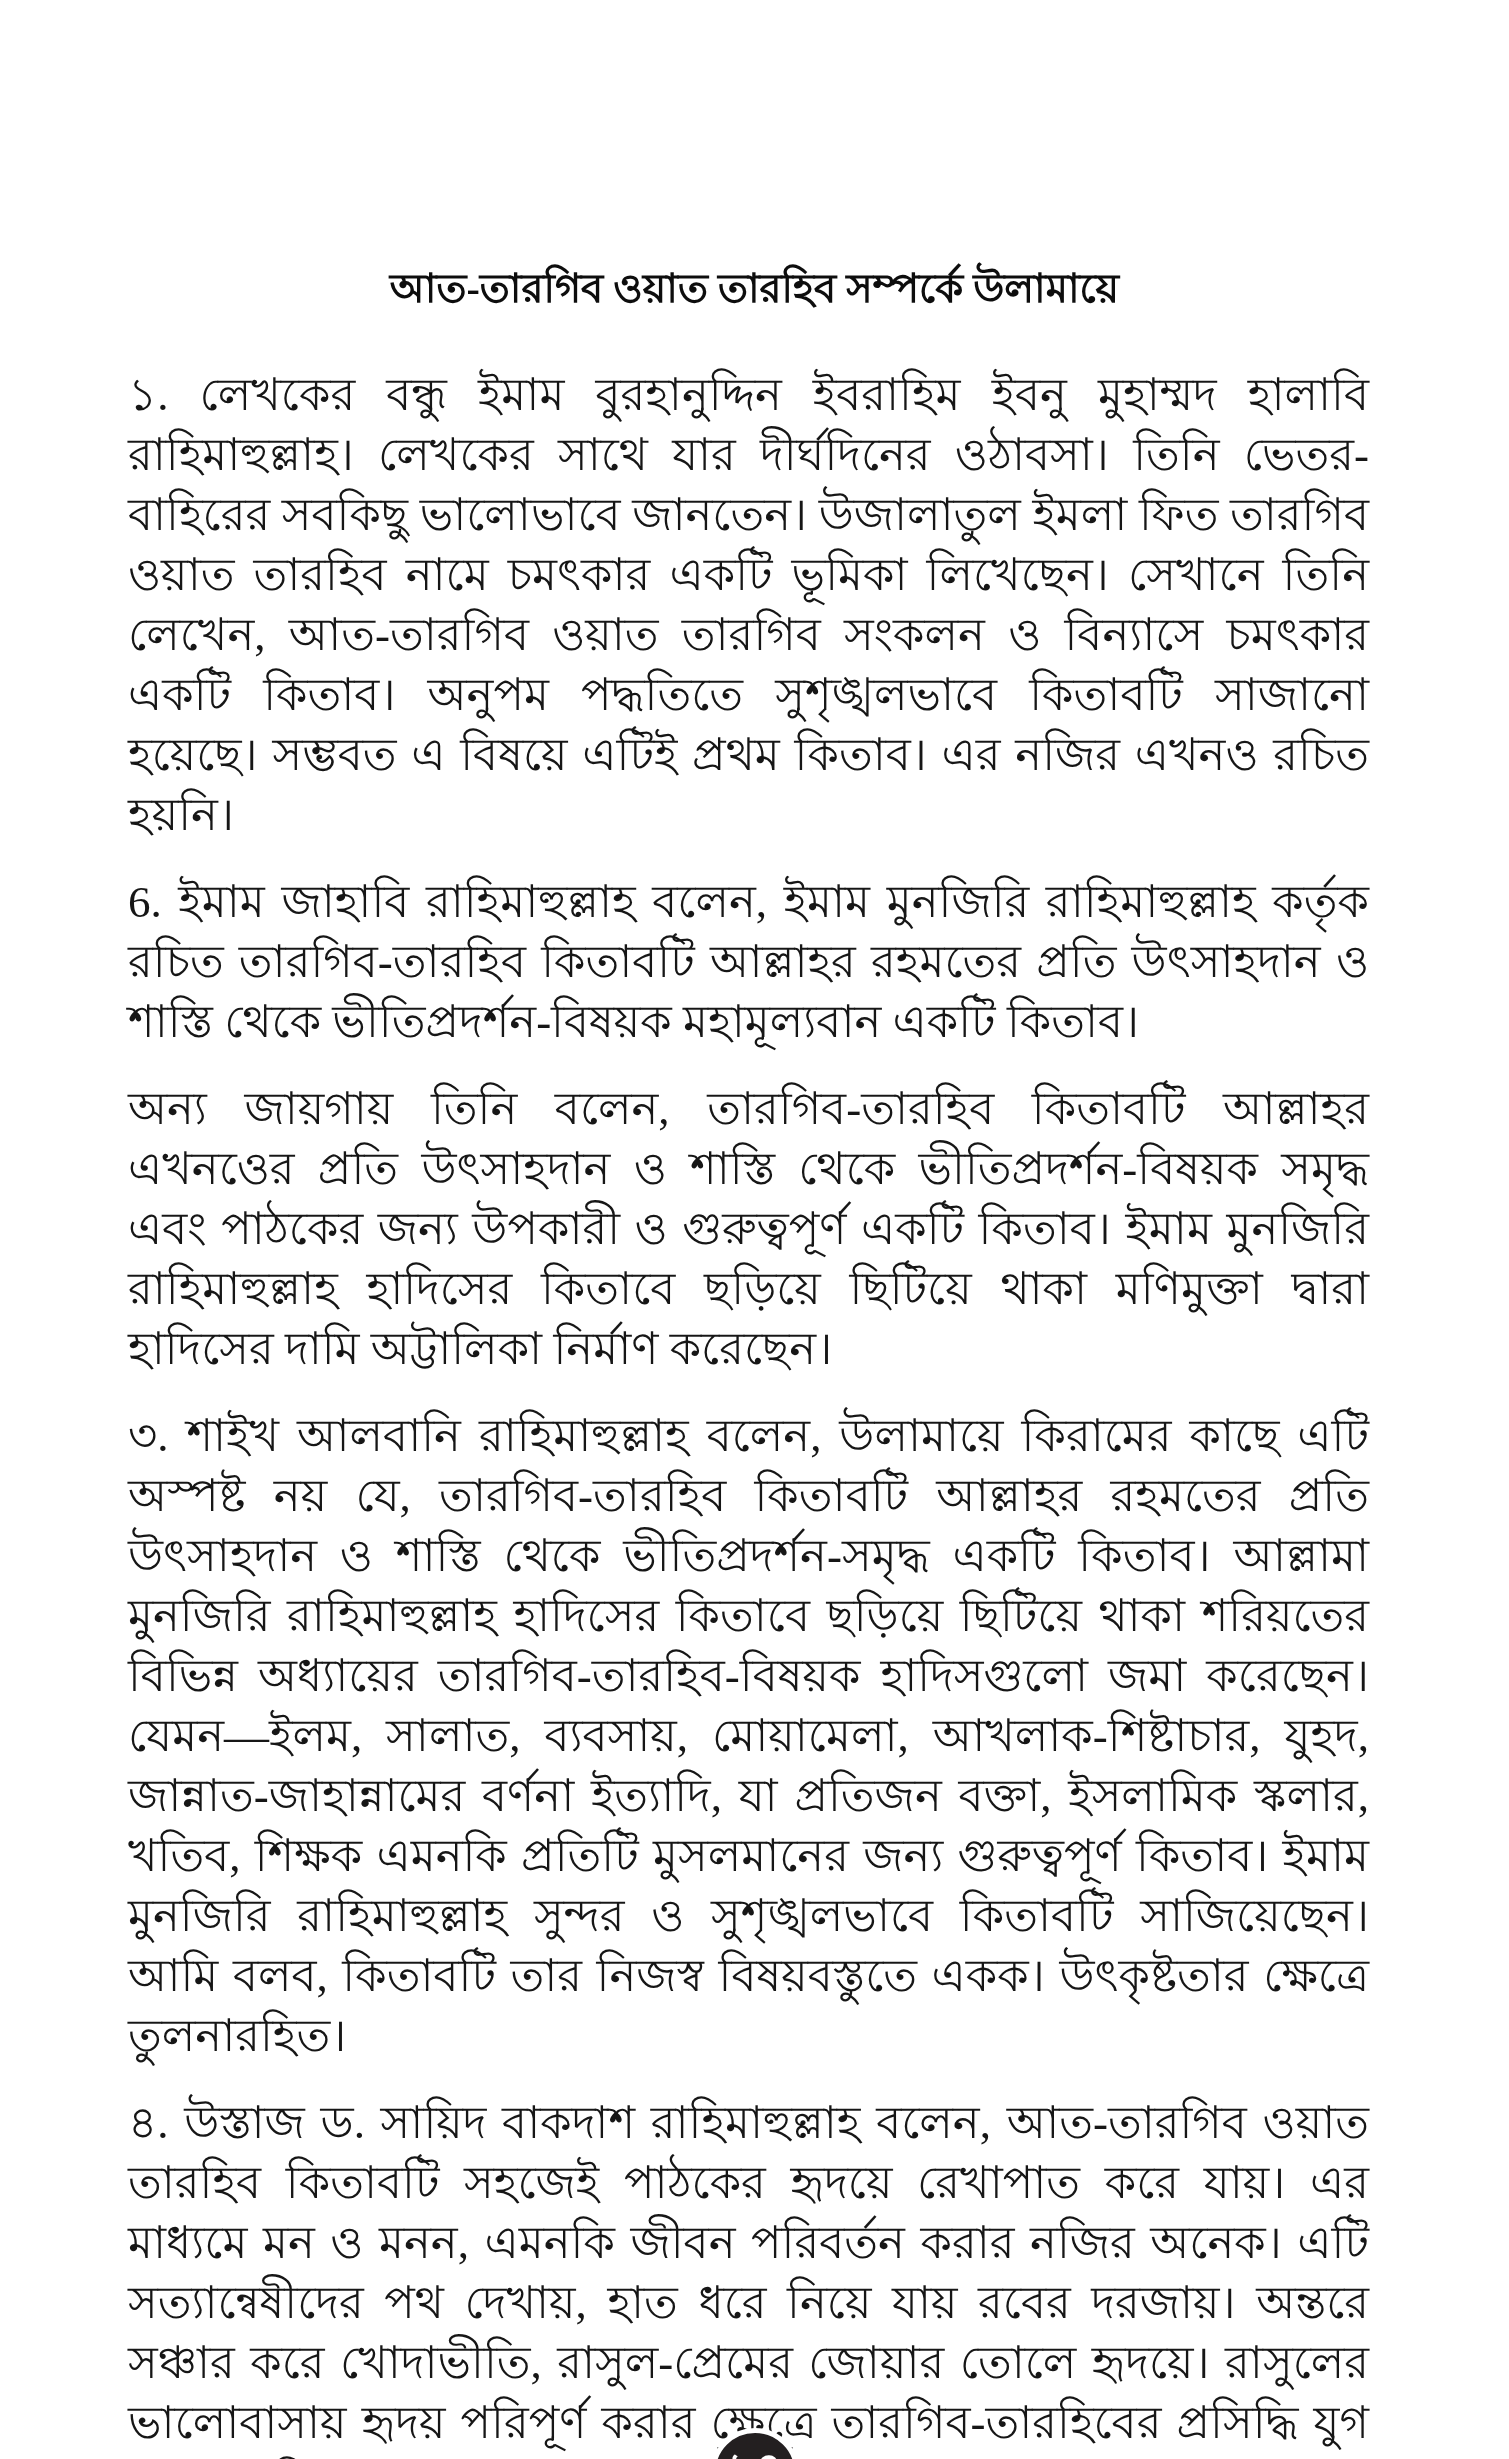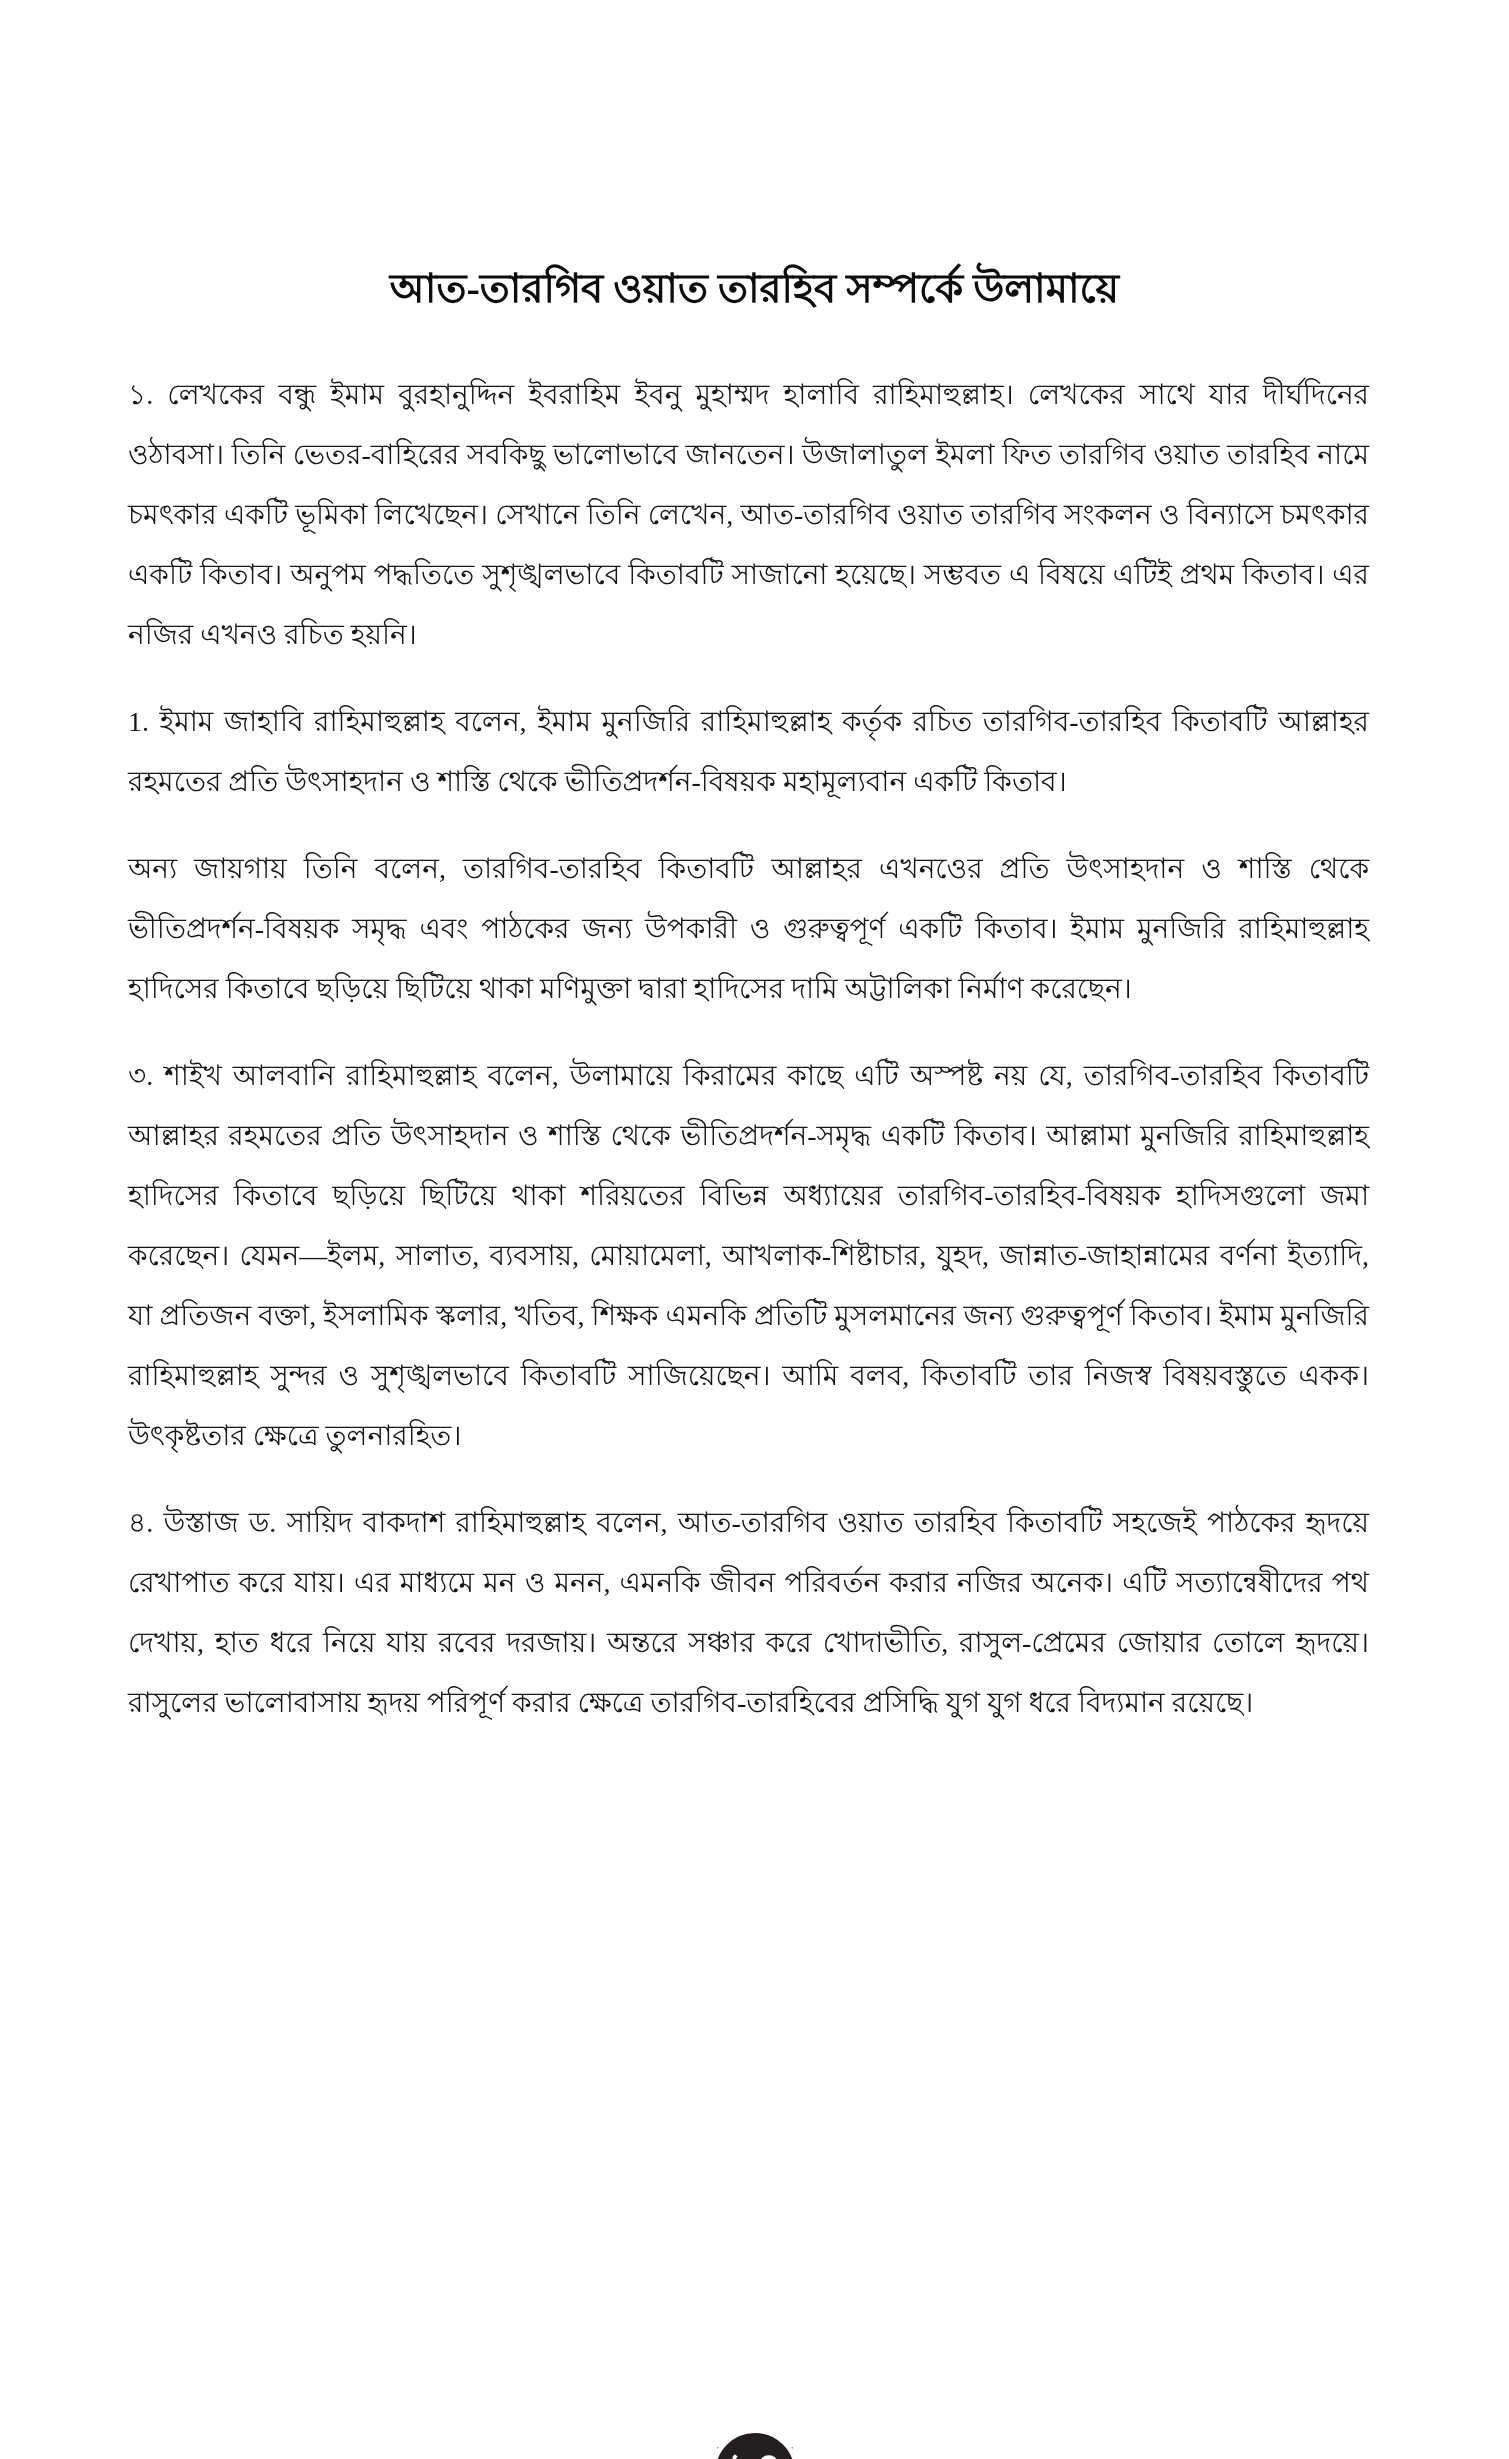--- a/index.html
+++ b/index.html
@@ -28,21 +28,21 @@
     font-weight: 700;
     color: #0d0d0d;
     letter-spacing: 0;
   }
   h1.page-title span { display: block; }
   .body-text {
     padding: 23px 140px 0 128px;
   }
   .body-text p {
     margin: 0 0 27px 0;
-    font-size: 28px;
+    font-size: 45px;
     line-height: 60px;
     text-align: justify;
     color: #161616;
   }
   .footer-ribbon {
     position: absolute;
     left: 50%;
     transform: translateX(-50%);
     bottom: 0;
     width: 75px;
@@ -77,21 +77,21 @@
 <body>
 
 <div class="page">
 
   <h1 class="page-title">
     <span>আত-তারগিব ওয়াত তারহিব সম্পর্কে উলামায়ে</span>
   </h1>
 
   <section class="body-text">
     <p>১. লেখকের বন্ধু ইমাম বুরহানুদ্দিন ইবরাহিম ইবনু মুহাম্মদ হালাবি রাহিমাহুল্লাহ। লেখকের সাথে যার দীর্ঘদিনের ওঠাবসা। তিনি ভেতর-বাহিরের সবকিছু ভালোভাবে জানতেন। উজালাতুল ইমলা ফিত তারগিব ওয়াত তারহিব নামে চমৎকার একটি ভূমিকা লিখেছেন। সেখানে তিনি লেখেন, আত-তারগিব ওয়াত তারগিব সংকলন ও বিন্যাসে চমৎকার একটি কিতাব। অনুপম পদ্ধতিতে সুশৃঙ্খলভাবে কিতাবটি সাজানো হয়েছে। সম্ভবত এ বিষয়ে এটিই প্রথম কিতাব। এর নজির এখনও রচিত হয়নি।</p>
-    <p>1. ইমাম জাহাবি রাহিমাহুল্লাহ বলেন, ইমাম মুনজিরি রাহিমাহুল্লাহ কর্তৃক রচিত তারগিব-তারহিব কিতাবটি আল্লাহর রহমতের প্রতি উৎসাহদান ও শাস্তি থেকে ভীতিপ্রদর্শন-বিষয়ক মহামূল্যবান একটি কিতাব।</p>
+    <p>6. ইমাম জাহাবি রাহিমাহুল্লাহ বলেন, ইমাম মুনজিরি রাহিমাহুল্লাহ কর্তৃক রচিত তারগিব-তারহিব কিতাবটি আল্লাহর রহমতের প্রতি উৎসাহদান ও শাস্তি থেকে ভীতিপ্রদর্শন-বিষয়ক মহামূল্যবান একটি কিতাব।</p>
     <p>অন্য জায়গায় তিনি বলেন, তারগিব-তারহিব কিতাবটি আল্লাহর এখনওের প্রতি উৎসাহদান ও শাস্তি থেকে ভীতিপ্রদর্শন-বিষয়ক সমৃদ্ধ এবং পাঠকের জন্য উপকারী ও গুরুত্বপূর্ণ একটি কিতাব। ইমাম মুনজিরি রাহিমাহুল্লাহ হাদিসের কিতাবে ছড়িয়ে ছিটিয়ে থাকা মণিমুক্তা দ্বারা হাদিসের দামি অট্টালিকা নির্মাণ করেছেন।</p>
     <p>৩. শাইখ আলবানি রাহিমাহুল্লাহ বলেন,  উলামায়ে কিরামের কাছে এটি অস্পষ্ট নয় যে, তারগিব-তারহিব কিতাবটি আল্লাহর রহমতের প্রতি উৎসাহদান ও শাস্তি থেকে ভীতিপ্রদর্শন-সমৃদ্ধ একটি কিতাব। আল্লামা মুনজিরি রাহিমাহুল্লাহ হাদিসের কিতাবে ছড়িয়ে ছিটিয়ে থাকা শরিয়তের বিভিন্ন অধ্যায়ের তারগিব-তারহিব-বিষয়ক হাদিসগুলো জমা করেছেন। যেমন—ইলম, সালাত, ব্যবসায়, মোয়ামেলা, আখলাক-শিষ্টাচার, যুহদ, জান্নাত-জাহান্নামের বর্ণনা ইত্যাদি, যা প্রতিজন বক্তা, ইসলামিক স্কলার, খতিব, শিক্ষক এমনকি প্রতিটি মুসলমানের জন্য গুরুত্বপূর্ণ কিতাব। ইমাম মুনজিরি রাহিমাহুল্লাহ সুন্দর ও সুশৃঙ্খলভাবে কিতাবটি সাজিয়েছেন। আমি বলব, কিতাবটি তার নিজস্ব বিষয়বস্তুতে একক। উৎকৃষ্টতার ক্ষেত্রে তুলনারহিত।</p>
     <p>৪. উস্তাজ ড. সায়িদ বাকদাশ রাহিমাহুল্লাহ বলেন, আত-তারগিব ওয়াত তারহিব কিতাবটি সহজেই পাঠকের হৃদয়ে রেখাপাত করে যায়। এর মাধ্যমে মন ও মনন, এমনকি জীবন পরিবর্তন করার নজির অনেক। এটি সত্যান্বেষীদের পথ দেখায়, হাত ধরে নিয়ে যায় রবের দরজায়। অন্তরে সঞ্চার করে খোদাভীতি, রাসুল-প্রেমের জোয়ার তোলে হৃদয়ে। রাসুলের ভালোবাসায় হৃদয় পরিপূর্ণ করার ক্ষেত্রে তারগিব-তারহিবের প্রসিদ্ধি যুগ যুগ ধরে বিদ্যমান রয়েছে।</p>
   </section>
 
   <div class="footer-ribbon"></div>
 
   <div class="page-number-badge">
     <span>২৪</span>
   </div>

